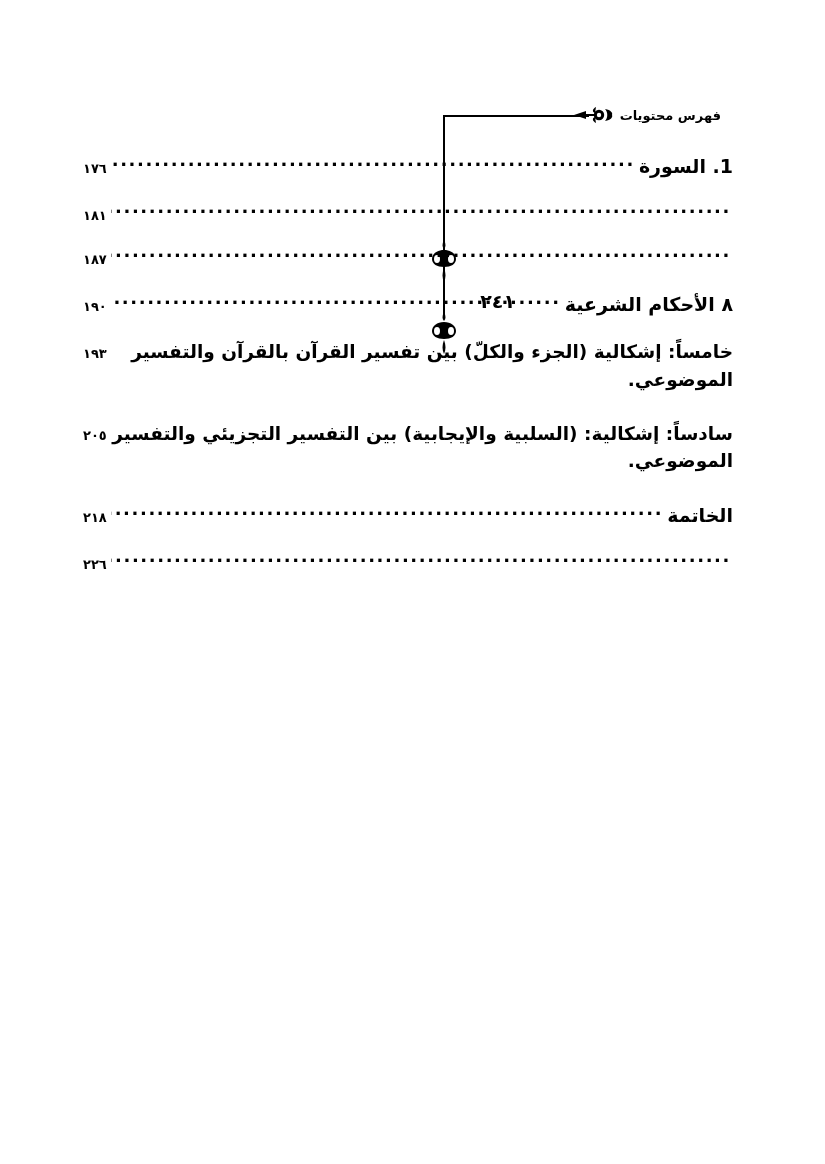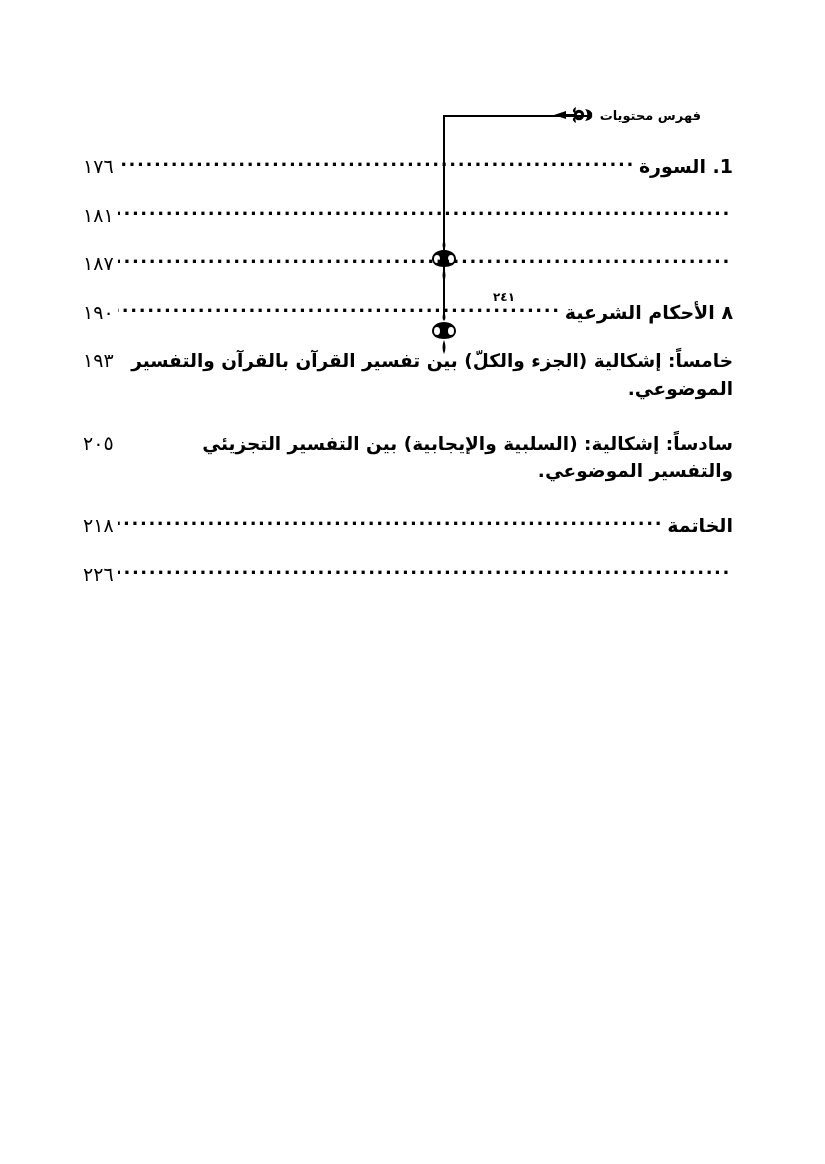--- a/index.html
+++ b/index.html
@@ -20,21 +20,21 @@
   .page {
     position: absolute;
     inset: 0;
     background: #ffffff;
   }
 
   
   .header {
     position: absolute;
     top: 98px;
-    right: 124px;
+    right: 104px;
     width: 620px;
     height: 34px;
     direction: rtl;
     display: flex;
     align-items: center;
     justify-content: flex-start;
     gap: 2px;
     text-align: right;
   }
   .header-title {
@@ -81,21 +81,21 @@
   .side-orn.one { top: 238px; }
   .side-orn.two { top: 310px; }
   .side-orn svg { display: block; }
 
   
   .page-number {
     position: absolute;
     top: 290px;
     right: 310px;
     font-family: "DejaVu Sans", "Liberation Sans", sans-serif;
-    font-size: 12px;
+    font-size: 19px;
     font-weight: 700;
     letter-spacing: 1px;
     color: #000;
     direction: rtl;
   }
 
   
   .toc {
     position: absolute;
     top: 152px;
@@ -135,22 +135,22 @@
     position: absolute;
     right: 0;
     bottom: 0;
     letter-spacing: 1.6px;
     font-size: 18px;
     color: #000;
     white-space: nowrap;
   }
   .toc-page {
     flex: 0 0 auto;
-    font-size: 19px;
-    font-weight: 400;
+    font-size: 13px;
+    font-weight: 700;
     letter-spacing: 0.5px;
     padding-right: 2px;
   }
   .toc-row.nodots .toc-title { flex: 1 1 auto; white-space: normal; }
 </style>
 </head>
 <body>
 
 <div class="page">
 

